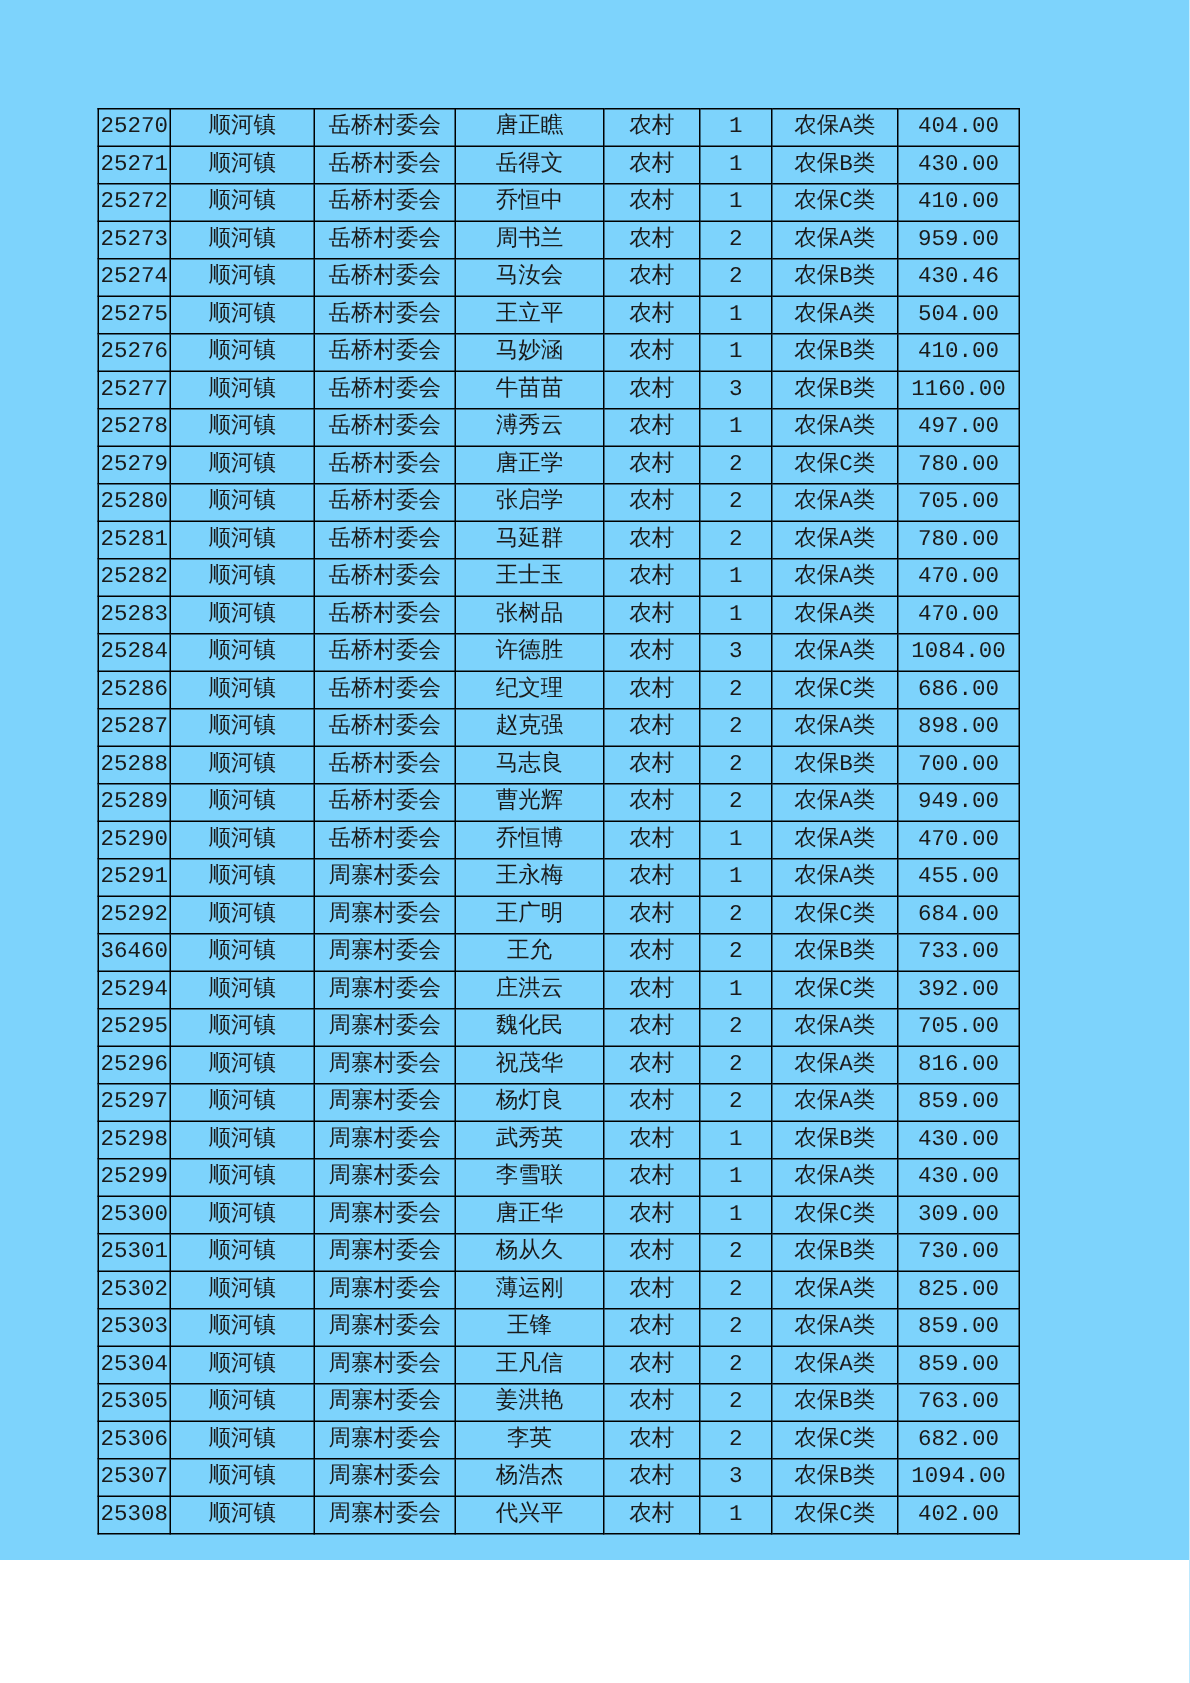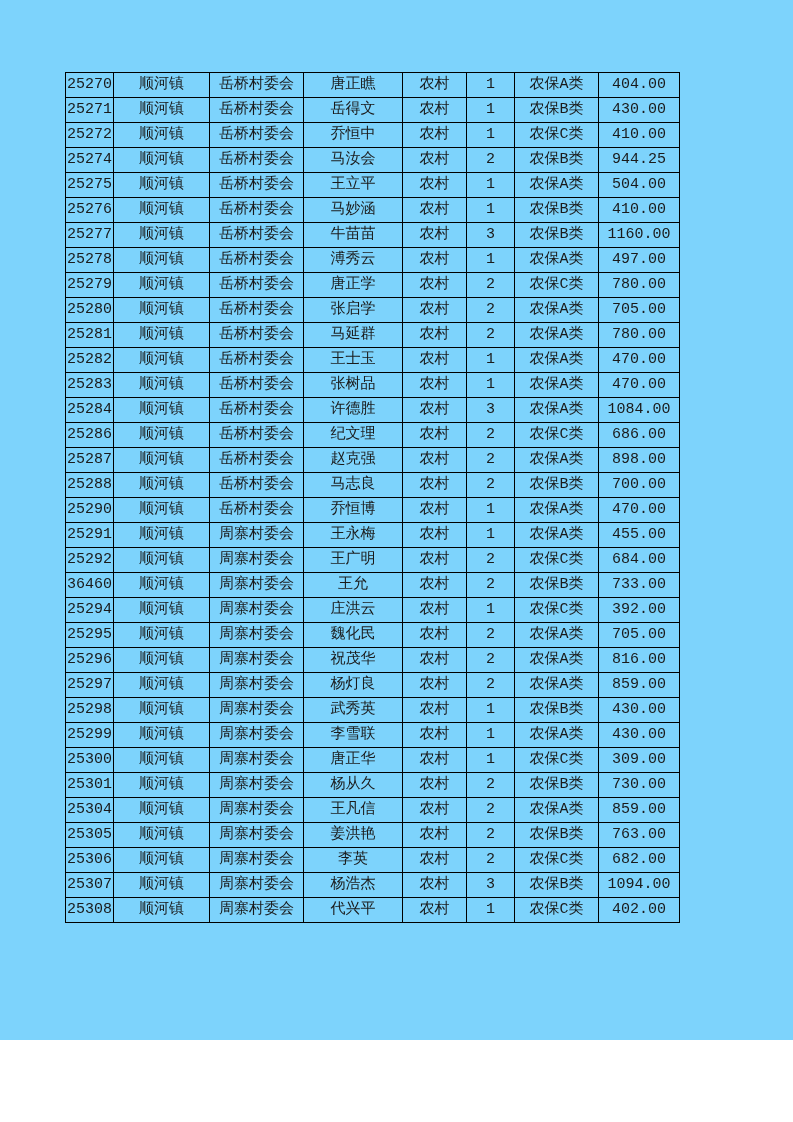--- a/index.html
+++ b/index.html
@@ -84,28 +84,38 @@
           <td>25272</td>
           <td>顺河镇</td>
           <td>岳桥村委会</td>
           <td>乔恒中</td>
           <td>农村</td>
           <td>1</td>
           <td>农保C类</td>
           <td>410.00</td>
         </tr>
         <tr>
+          <td>25273</td>
+          <td>顺河镇</td>
+          <td>岳桥村委会</td>
+          <td>周书兰</td>
+          <td>农村</td>
+          <td>2</td>
+          <td>农保A类</td>
+          <td>959.00</td>
+        </tr>
+        <tr>
           <td>25274</td>
           <td>顺河镇</td>
           <td>岳桥村委会</td>
           <td>马汝会</td>
           <td>农村</td>
           <td>2</td>
           <td>农保B类</td>
-          <td>944.25</td>
+          <td>430.46</td>
         </tr>
         <tr>
           <td>25275</td>
           <td>顺河镇</td>
           <td>岳桥村委会</td>
           <td>王立平</td>
           <td>农村</td>
           <td>1</td>
           <td>农保A类</td>
           <td>504.00</td>
@@ -224,20 +234,30 @@
           <td>25288</td>
           <td>顺河镇</td>
           <td>岳桥村委会</td>
           <td>马志良</td>
           <td>农村</td>
           <td>2</td>
           <td>农保B类</td>
           <td>700.00</td>
         </tr>
         <tr>
+          <td>25289</td>
+          <td>顺河镇</td>
+          <td>岳桥村委会</td>
+          <td>曹光辉</td>
+          <td>农村</td>
+          <td>2</td>
+          <td>农保A类</td>
+          <td>949.00</td>
+        </tr>
+        <tr>
           <td>25290</td>
           <td>顺河镇</td>
           <td>岳桥村委会</td>
           <td>乔恒博</td>
           <td>农村</td>
           <td>1</td>
           <td>农保A类</td>
           <td>470.00</td>
         </tr>
         <tr>
@@ -342,20 +362,40 @@
         </tr>
         <tr>
           <td>25301</td>
           <td>顺河镇</td>
           <td>周寨村委会</td>
           <td>杨从久</td>
           <td>农村</td>
           <td>2</td>
           <td>农保B类</td>
           <td>730.00</td>
+        </tr>
+        <tr>
+          <td>25302</td>
+          <td>顺河镇</td>
+          <td>周寨村委会</td>
+          <td>薄运刚</td>
+          <td>农村</td>
+          <td>2</td>
+          <td>农保A类</td>
+          <td>825.00</td>
+        </tr>
+        <tr>
+          <td>25303</td>
+          <td>顺河镇</td>
+          <td>周寨村委会</td>
+          <td>王锋</td>
+          <td>农村</td>
+          <td>2</td>
+          <td>农保A类</td>
+          <td>859.00</td>
         </tr>
         <tr>
           <td>25304</td>
           <td>顺河镇</td>
           <td>周寨村委会</td>
           <td>王凡信</td>
           <td>农村</td>
           <td>2</td>
           <td>农保A类</td>
           <td>859.00</td>

